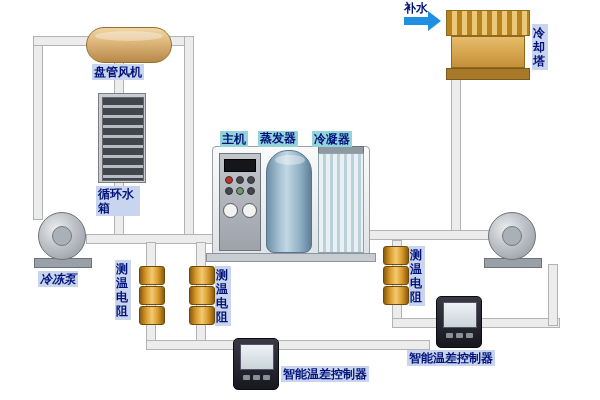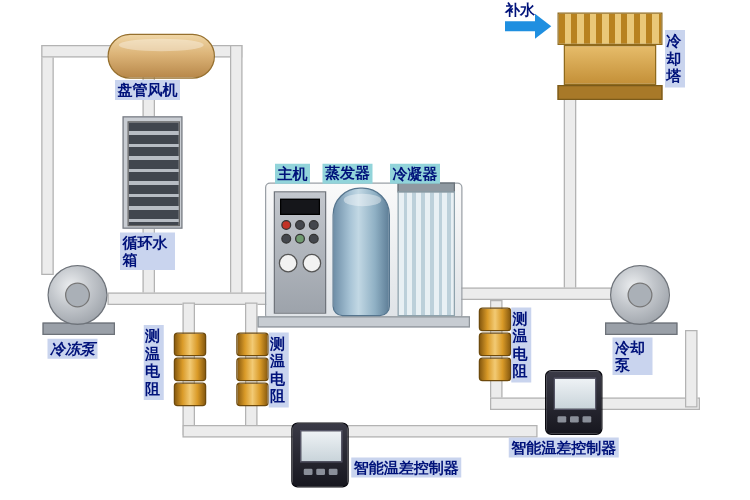--- a/index.html
+++ b/index.html
@@ -136,21 +136,20 @@
   <div id="mw-head" class="abs"></div>
 
   <div class="pump-base" style="left:34px;top:258px;width:56px;"></div>
   <div class="pump-body" style="left:38px;top:212px;"></div>
   <div class="pump-hub" style="left:52px;top:226px;"></div>
   <div class="lbl" style="left:38px;top:271px;font-style:italic;">冷冻泵</div>
 
   <div class="pump-base" style="left:484px;top:258px;width:56px;"></div>
   <div class="pump-body" style="left:488px;top:212px;"></div>
   <div class="pump-hub" style="left:502px;top:226px;"></div>
-  <div class="lbl wrap" style="left:490px;top:270px;width:28px;">冷却泵</div>
 
   <div class="sens" style="left:139px;top:266px;"></div>
   <div class="sens" style="left:139px;top:286px;"></div>
   <div class="sens" style="left:139px;top:306px;"></div>
   <div class="lbl vtext" style="left:115px;top:260px;">测温电阻</div>
 
   <div class="sens" style="left:189px;top:266px;"></div>
   <div class="sens" style="left:189px;top:286px;"></div>
   <div class="sens" style="left:189px;top:306px;"></div>
   <div class="lbl vtext" style="left:215px;top:266px;">测温电阻</div>

